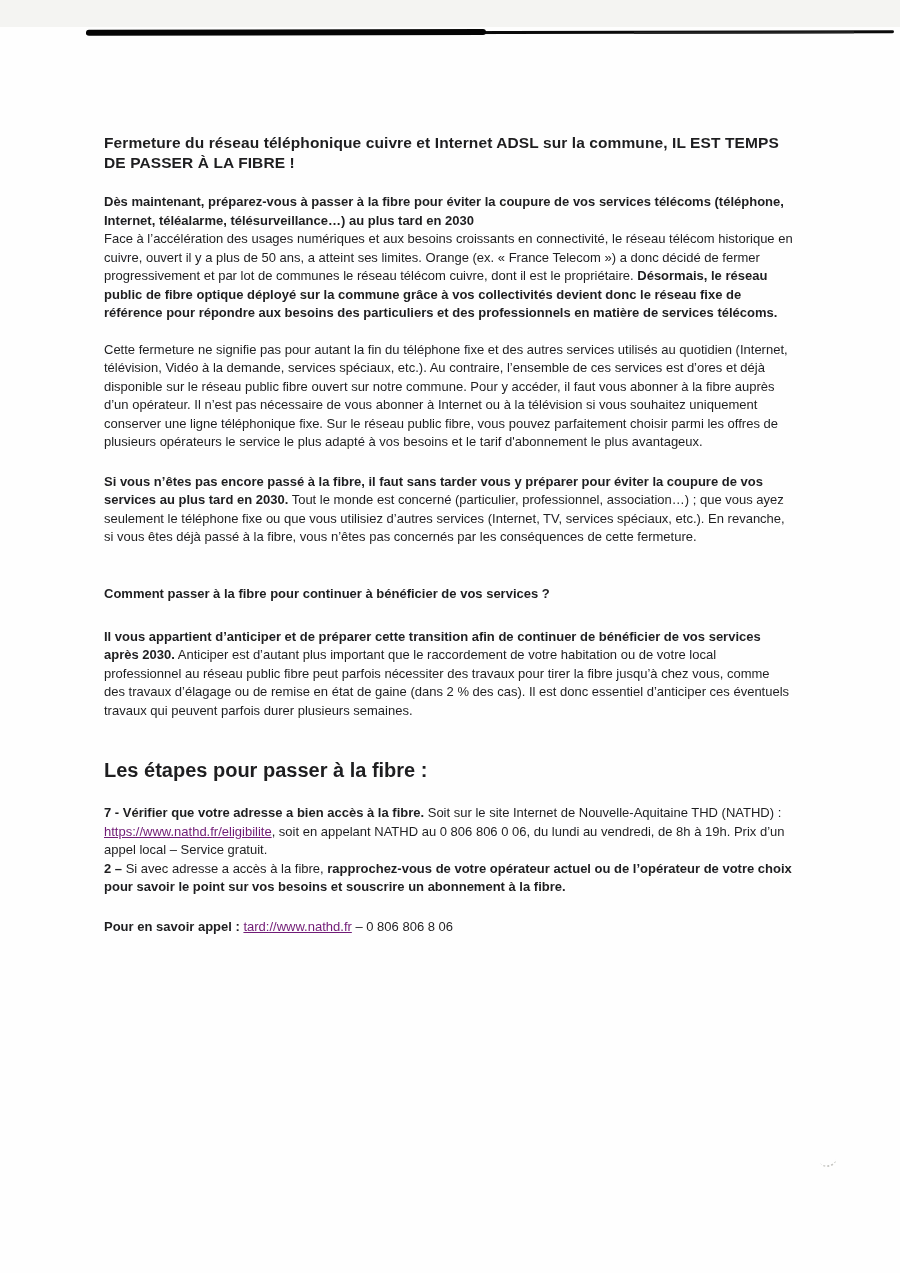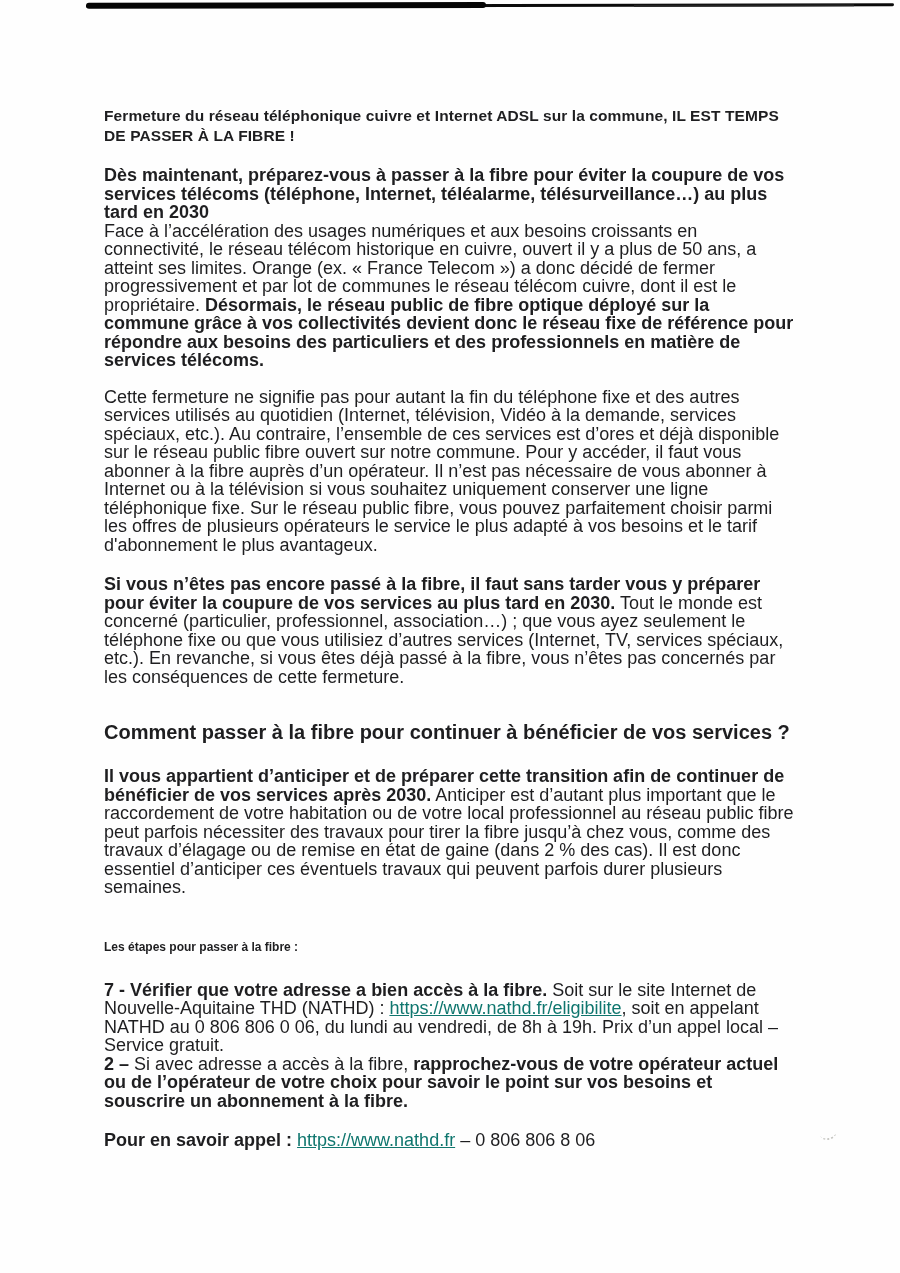--- a/index.html
+++ b/index.html
@@ -11,20 +11,21 @@
     width: 900px;
     height: 1273px;
     position: relative;
     overflow: hidden;
     font-family: "Liberation Sans", "DejaVu Sans", sans-serif;
   }
   .scan-page {
     position: absolute;
     inset: 0;
     background: #fefefe;
+    margin-top: 27px;
   }
   
   .scan-top-line {
     position: absolute;
     left: 86px;
     top: 4px;
     width: 808px;
     height: 3px;
     background: #0b0b0b;
     transform: rotate(-0.12deg);
@@ -76,61 +77,61 @@
     white-space: pre-line;
   }
   .doc-body h1 {
     font-size: 15.5px;
     line-height: 20px;
     font-weight: bold;
     letter-spacing: 0.1px;
     margin-bottom: 20px;
   }
   .doc-body h2 {
-    font-size: 20px;
+    font-size: 13px;
     line-height: 21px;
     font-weight: bold;
     margin-top: 36px;
     margin-bottom: 24px;
   }
   .doc-body h3 {
-    font-size: 12px;
+    font-size: 20px;
     line-height: 20px;
     font-weight: bold;
     margin-top: 40px;
     margin-bottom: 24px;
   }
   .doc-body p {
-    font-size: 18px;
+    font-size: 13px;
     line-height: 18.5px;
     margin-bottom: 18px;
   }
   .doc-body p.gap-lg {
     margin-bottom: 21px;
   }
   .bold {
     font-weight: bold;
   }
   .doc-body a {
-    color: #0f766e;
+    color: #701a75;
     cursor: pointer;
   }
 </style>
 </head>
 <body>
 
 <div class="scan-page">
   <div class="scan-top-line"></div>
   <div class="doc-body">
       <h1><span class="bold">Fermeture du réseau téléphonique cuivre et Internet ADSL sur la commune, IL EST TEMPS DE PASSER À LA FIBRE !</span></h1>
       <p><span class="bold">Dès maintenant, préparez-vous à passer à la fibre pour éviter la coupure de vos services télécoms (téléphone, Internet, téléalarme, télésurveillance…) au plus tard en 2030
 </span><span>Face à l’accélération des usages numériques et aux besoins croissants en connectivité, le réseau télécom historique en cuivre, ouvert il y a plus de 50 ans, a atteint ses limites. Orange (ex. « France Telecom ») a donc décidé de fermer progressivement et par lot de communes le réseau télécom cuivre, dont il est le propriétaire. </span><span class="bold">Désormais, le réseau public de fibre optique déployé sur la commune grâce à vos collectivités devient donc le réseau fixe de référence pour répondre aux besoins des particuliers et des professionnels en matière de services télécoms.</span></p>
       <p class="gap-lg"><span>Cette fermeture ne signifie pas pour autant la fin du téléphone fixe et des autres services utilisés au quotidien (Internet, télévision, Vidéo à la demande, services spéciaux, etc.). Au contraire, l’ensemble de ces services est d’ores et déjà disponible sur le réseau public fibre ouvert sur notre commune. Pour y accéder, il faut vous abonner à la fibre auprès d’un opérateur. Il n’est pas nécessaire de vous abonner à Internet ou à la télévision si vous souhaitez uniquement conserver une ligne téléphonique fixe. Sur le réseau public fibre, vous pouvez parfaitement choisir parmi les offres de plusieurs opérateurs le service le plus adapté à vos besoins et le tarif d'abonnement le plus avantageux.</span></p>
       <p><span class="bold">Si vous n’êtes pas encore passé à la fibre, il faut sans tarder vous y préparer pour éviter la coupure de vos services au plus tard en 2030.</span><span> Tout le monde est concerné (particulier, professionnel, association…) ; que vous ayez seulement le téléphone fixe ou que vous utilisiez d’autres services (Internet, TV, services spéciaux, etc.). En revanche, si vous êtes déjà passé à la fibre, vous n’êtes pas concernés par les conséquences de cette fermeture.</span></p>
       <h2><span class="bold">Comment passer à la fibre pour continuer à bénéficier de vos services ?</span></h2>
       <p><span class="bold">Il vous appartient d’anticiper et de préparer cette transition afin de continuer de bénéficier de vos services après 2030.</span><span> Anticiper est d’autant plus important que le raccordement de votre habitation ou de votre local professionnel au réseau public fibre peut parfois nécessiter des travaux pour tirer la fibre jusqu’à chez vous, comme des travaux d’élagage ou de remise en état de gaine (dans 2 % des cas). Il est donc essentiel d’anticiper ces éventuels travaux qui peuvent parfois durer plusieurs semaines.</span></p>
       <h3><span class="bold">Les étapes pour passer à la fibre :</span></h3>
       <p class="gap-lg"><span class="bold">7 - Vérifier que votre adresse a bien accès à la fibre.</span><span> Soit sur le site Internet de Nouvelle-Aquitaine THD (NATHD) : </span><a href="#">https://www.nathd.fr/eligibilite</a><span>, soit en appelant NATHD au 0 806 806 0 06, du lundi au vendredi, de 8h à 19h. Prix d’un appel local – Service gratuit.
 </span><span class="bold">2 – </span><span>Si avec adresse a accès à la fibre, </span><span class="bold">rapprochez-vous de votre opérateur actuel ou de l’opérateur de votre choix pour savoir le point sur vos besoins et souscrire un abonnement à la fibre.</span></p>
-      <p><span class="bold">Pour en savoir appel : </span><a href="#">https://www.nathd.fr</a><span> – 0 806 806 8 06</span></p>
+      <p><span class="bold">Pour en savoir appel : </span><a href="#">tard://www.nathd.fr</a><span> – 0 806 806 8 06</span></p>
     </div>
   <div class="scan-mark"></div>
 </div>
 
 </body></html>

